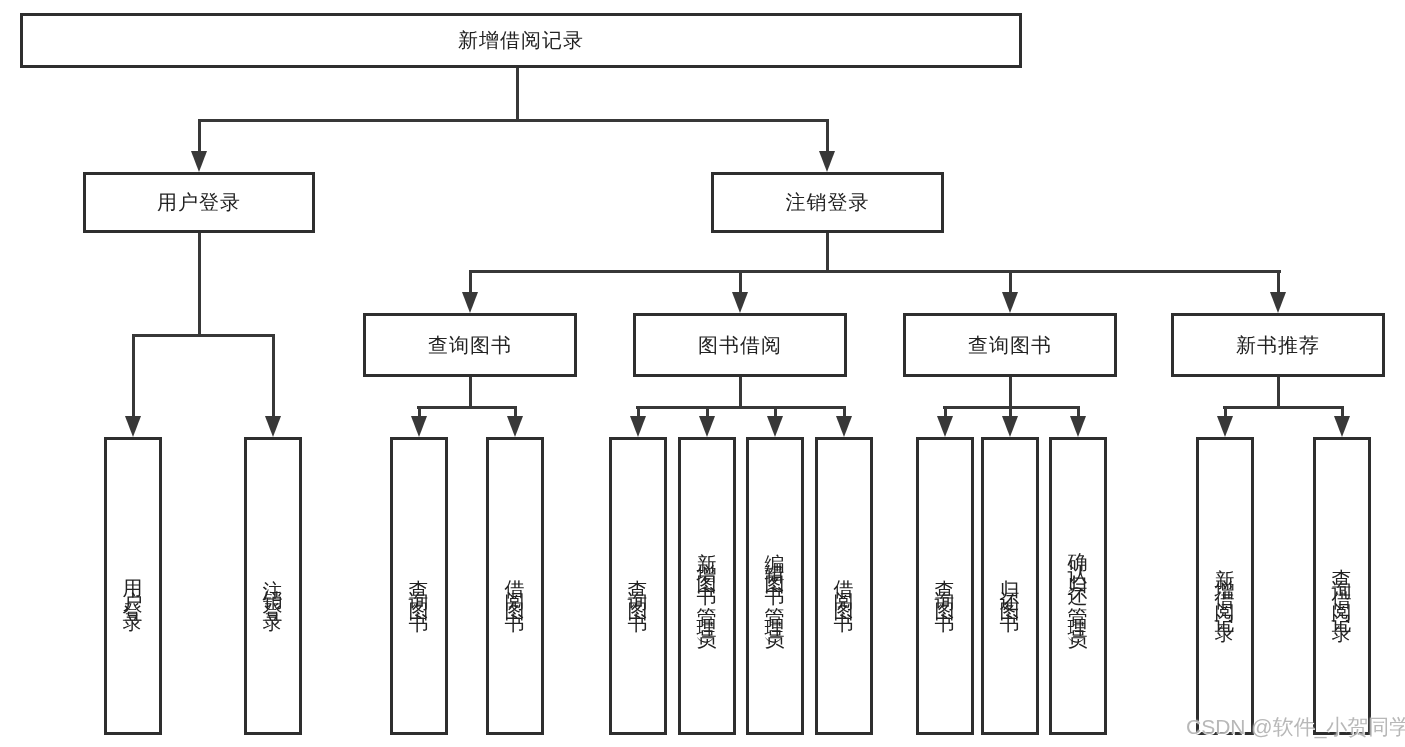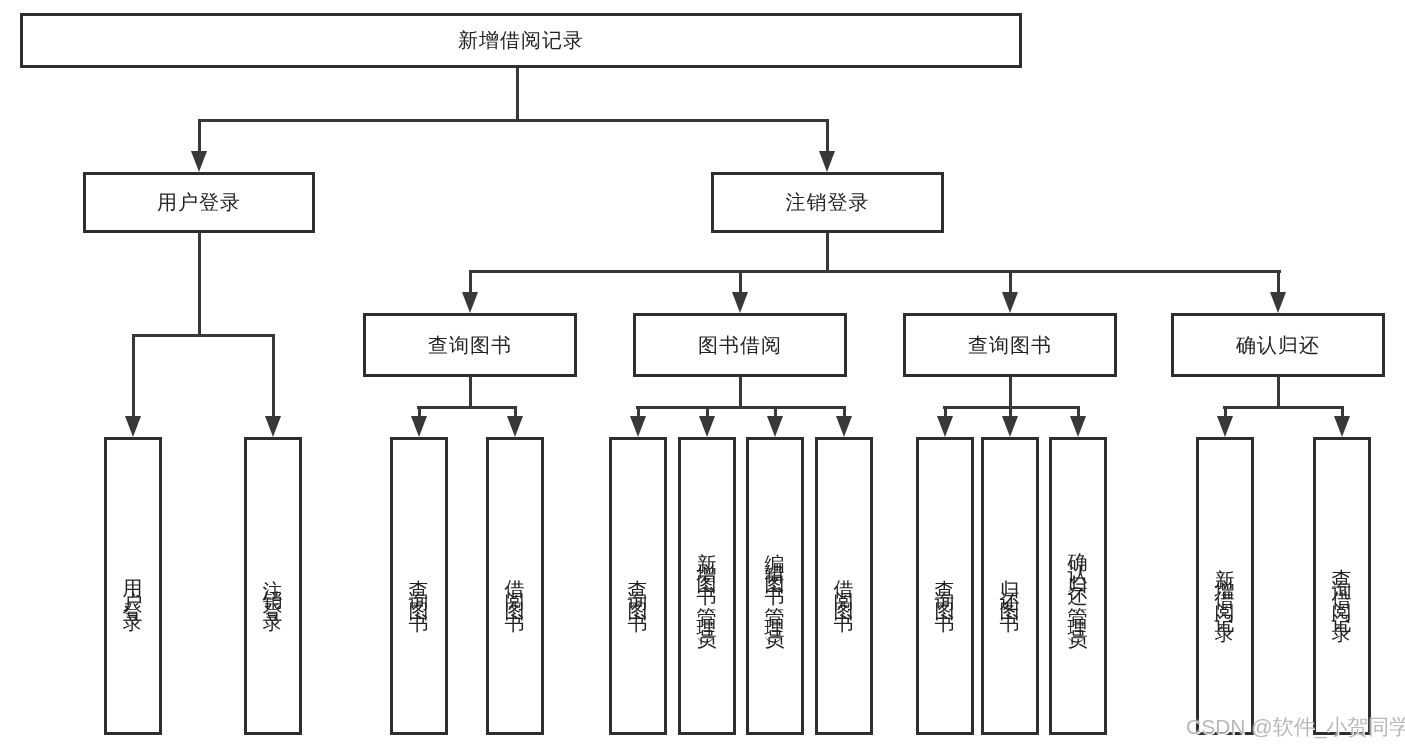--- a/index.html
+++ b/index.html
@@ -103,21 +103,21 @@
   <div class="b bh" style="left:363px;top:313px;width:214px;height:64px">
     <span>查询图书</span>
   </div>
   <div class="b bh" style="left:633px;top:313px;width:214px;height:64px">
     <span>图书借阅</span>
   </div>
   <div class="b bh" style="left:903px;top:313px;width:214px;height:64px">
     <span>查询图书</span>
   </div>
   <div class="b bh" style="left:1171px;top:313px;width:214px;height:64px">
-    <span>确认归还</span>
+    <span>新书推荐</span>
   </div>
 
   <div class="vl" style="left:469px;top:377px;height:31px"></div>
   <div class="hl" style="left:417px;top:406px;width:100px"></div>
   <div class="vl" style="left:418px;top:406px;height:12px"></div>
   <div class="ar" style="left:411px;top:416px"></div>
   <div class="vl" style="left:514px;top:406px;height:12px"></div>
   <div class="ar" style="left:507px;top:416px"></div>
 
   <div class="vl" style="left:739px;top:377px;height:31px"></div>

